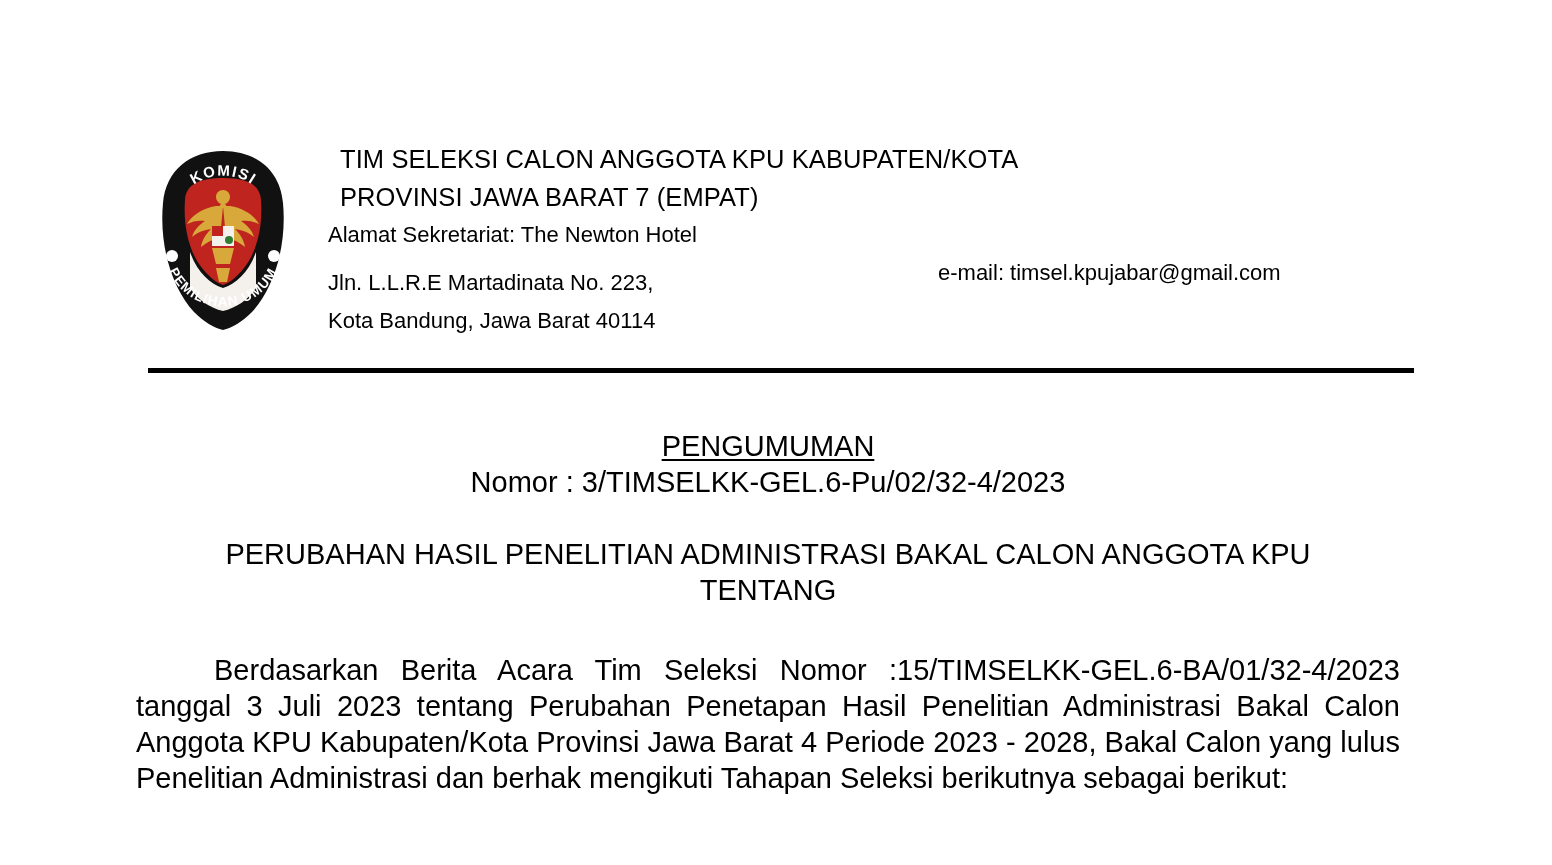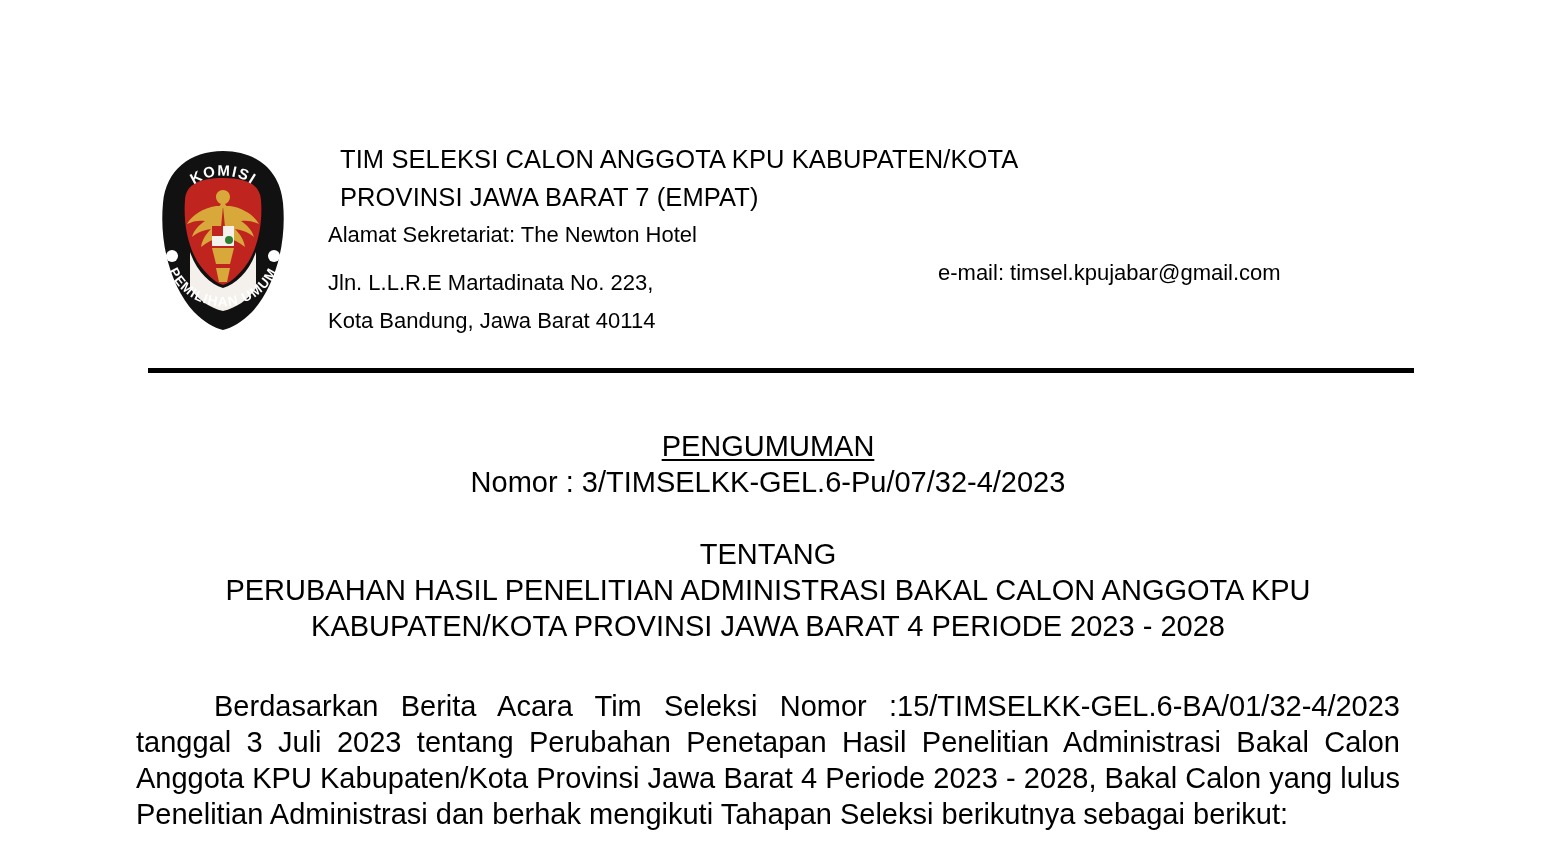--- a/index.html
+++ b/index.html
@@ -157,26 +157,25 @@
 
     </div>
   </div>
 
   <div class="rule"></div>
 
   <div class="doc-body">
     <div class="center">
       <span class="underline">PENGUMUMAN</span>
     </div>
-    <div class="center">Nomor : 3/TIMSELKK-GEL.6-Pu/07/32-4/2023</div>
+    <div class="center">Nomor : 3/TIMSELKK-GEL.6-Pu/02/32-4/2023</div>
 
     <div class="spacer-sm"></div>
 
+    <div class="center">PERUBAHAN HASIL PENELITIAN ADMINISTRASI BAKAL CALON ANGGOTA KPU</div>
     <div class="center">TENTANG</div>
-    <div class="center">PERUBAHAN HASIL PENELITIAN ADMINISTRASI BAKAL CALON ANGGOTA KPU</div>
-    <div class="center">KABUPATEN/KOTA PROVINSI JAWA BARAT 4 PERIODE 2023 - 2028</div>
 
     <div class="spacer-md"></div>
 
     <div class="para">Berdasarkan Berita Acara Tim Seleksi Nomor :15/TIMSELKK-GEL.6-BA/01/32-4/2023 tanggal 3 Juli 2023 tentang Perubahan Penetapan Hasil Penelitian Administrasi Bakal Calon Anggota KPU Kabupaten/Kota Provinsi Jawa Barat 4 Periode 2023 - 2028, Bakal Calon yang lulus Penelitian Administrasi dan berhak mengikuti Tahapan Seleksi berikutnya sebagai berikut:</div>
   </div>
 
 </div>
 
 </body></html>

